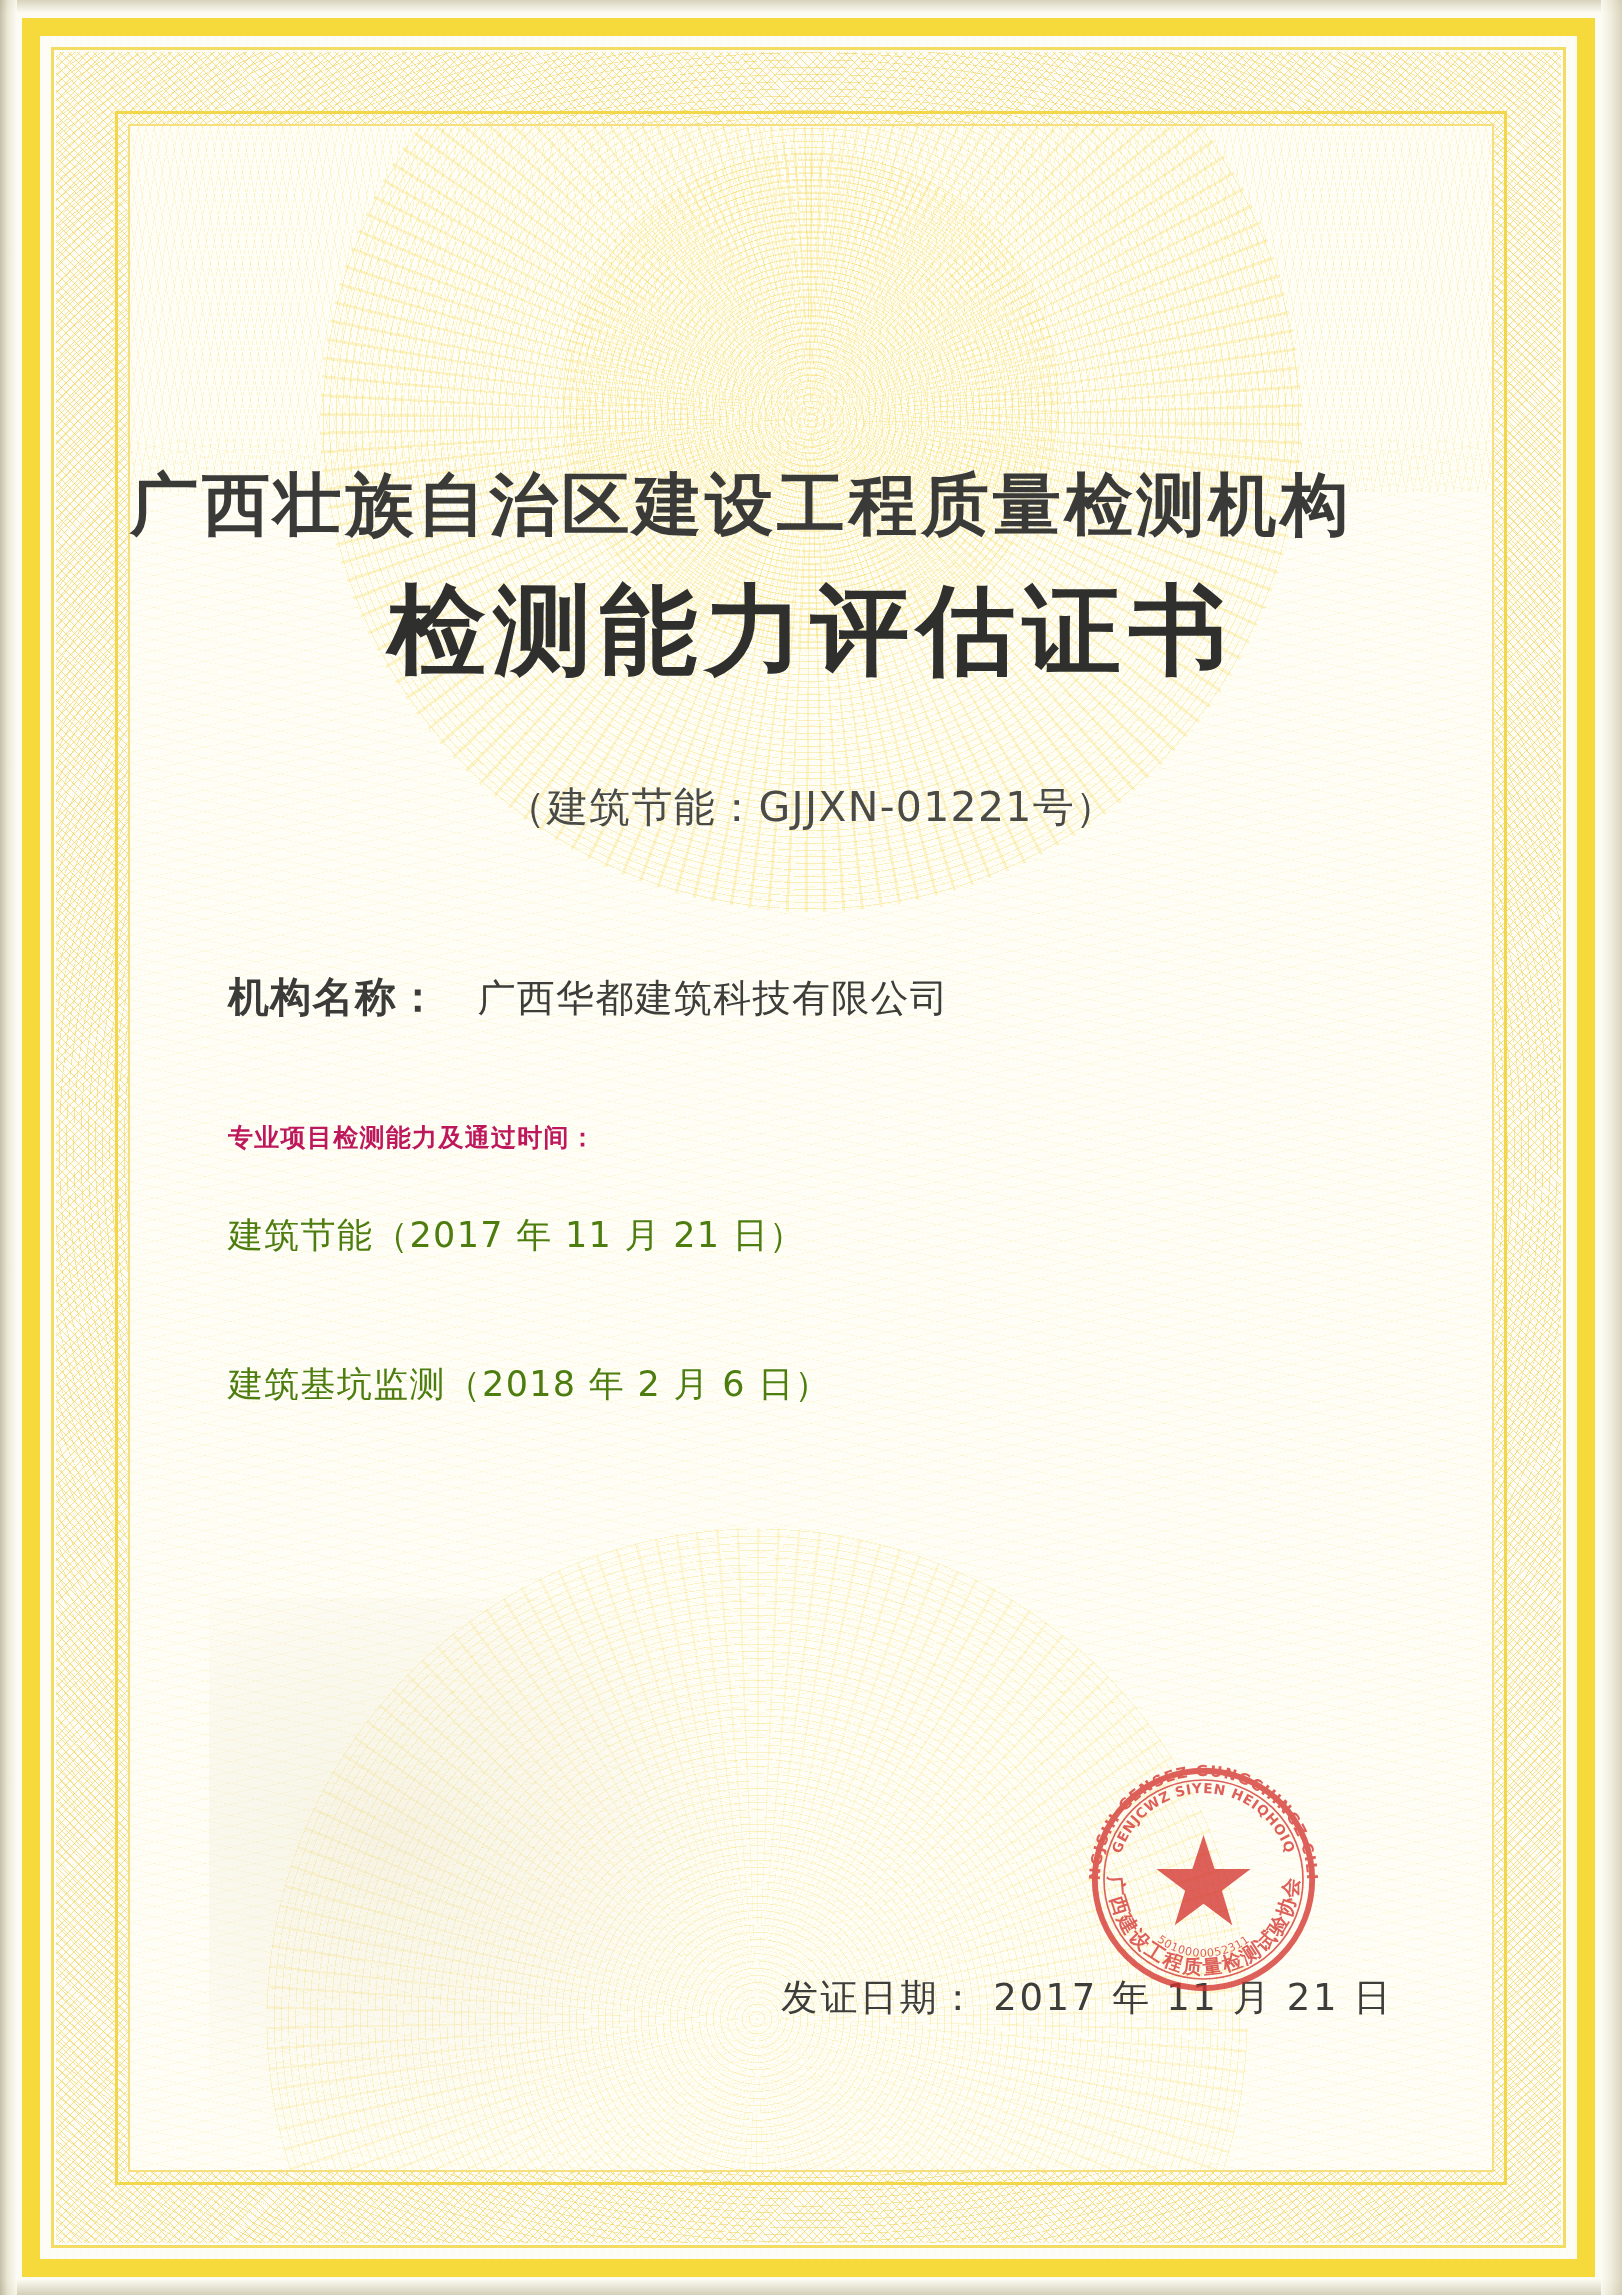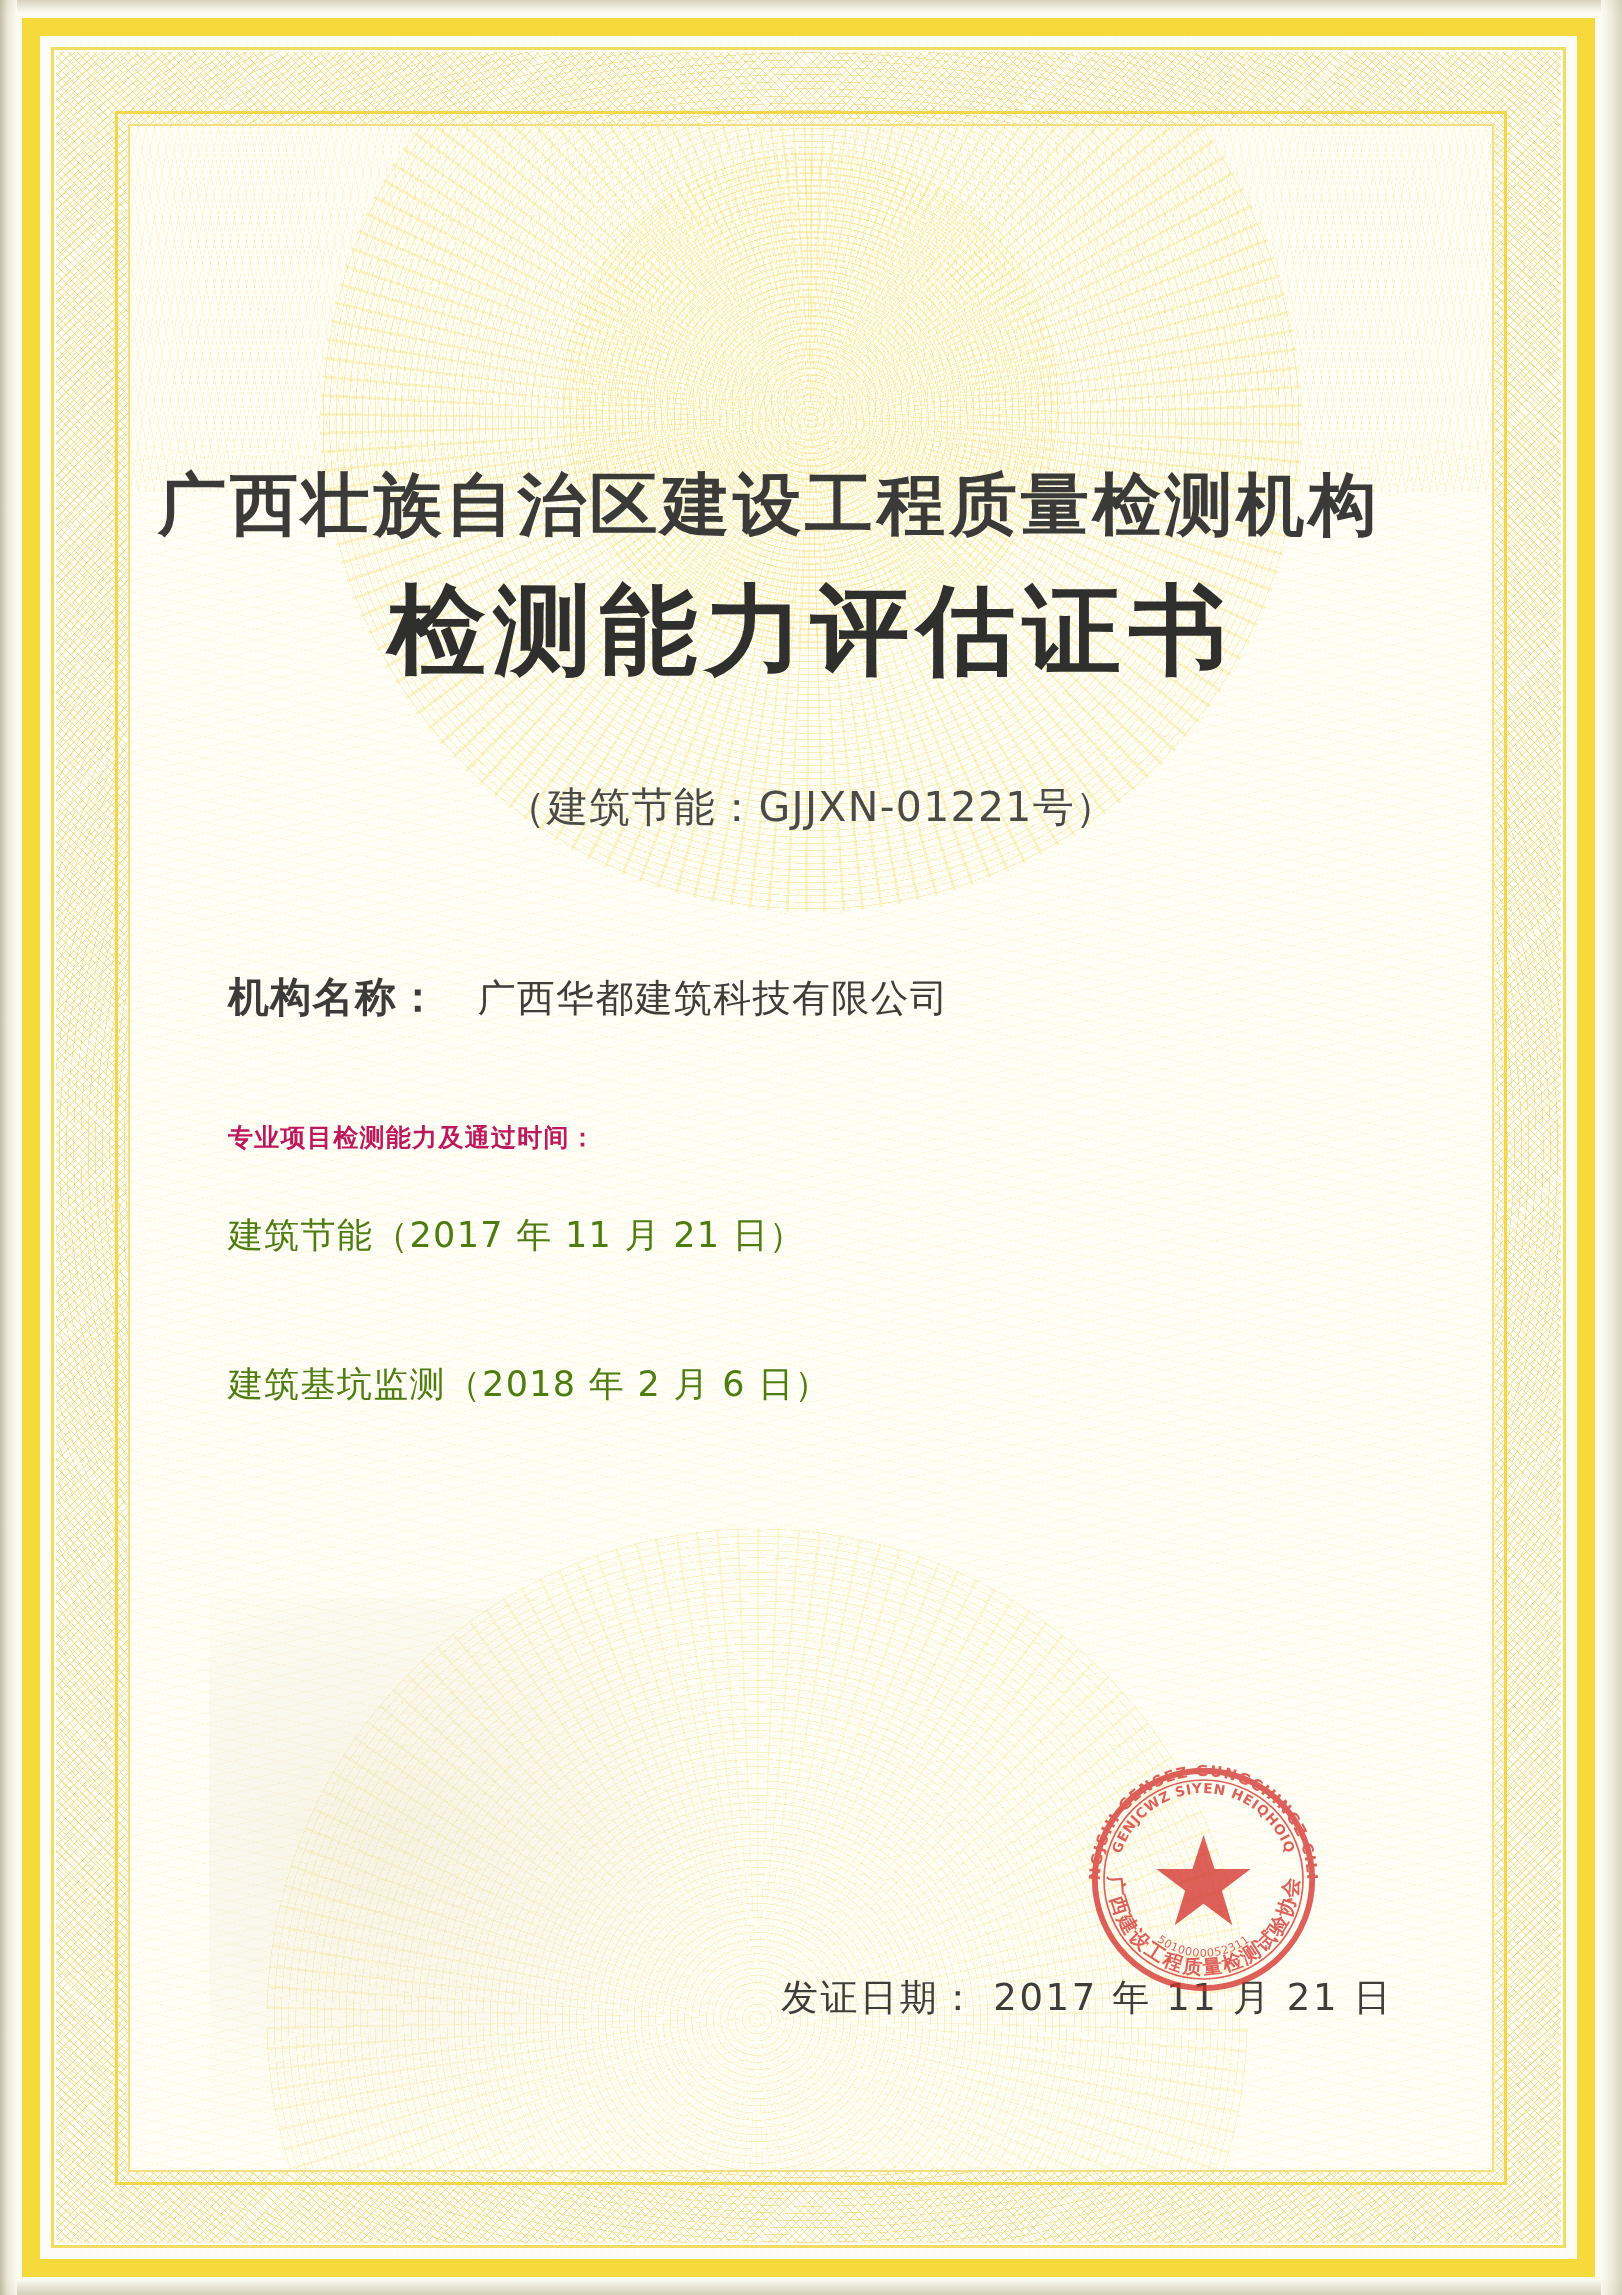--- a/index.html
+++ b/index.html
@@ -168,21 +168,20 @@
     position: absolute;
     top: 334px;
     left: 0; width: 1180px;
     text-align: center;
     font-size: 68px;
     font-weight: 700;
     letter-spacing: 3.9px;
     color: #3a3a38;
     font-family: Liberation Sans, sans-serif;
     white-space: nowrap;
-    margin-left: 28px;
   }
   .line2 {
     position: absolute;
     top: 440px;
     left: 0; width: 1362px;
     text-align: center;
     font-size: 98px;
     font-weight: 700;
     letter-spacing: 7.9px;
     color: #2f2f2e;

